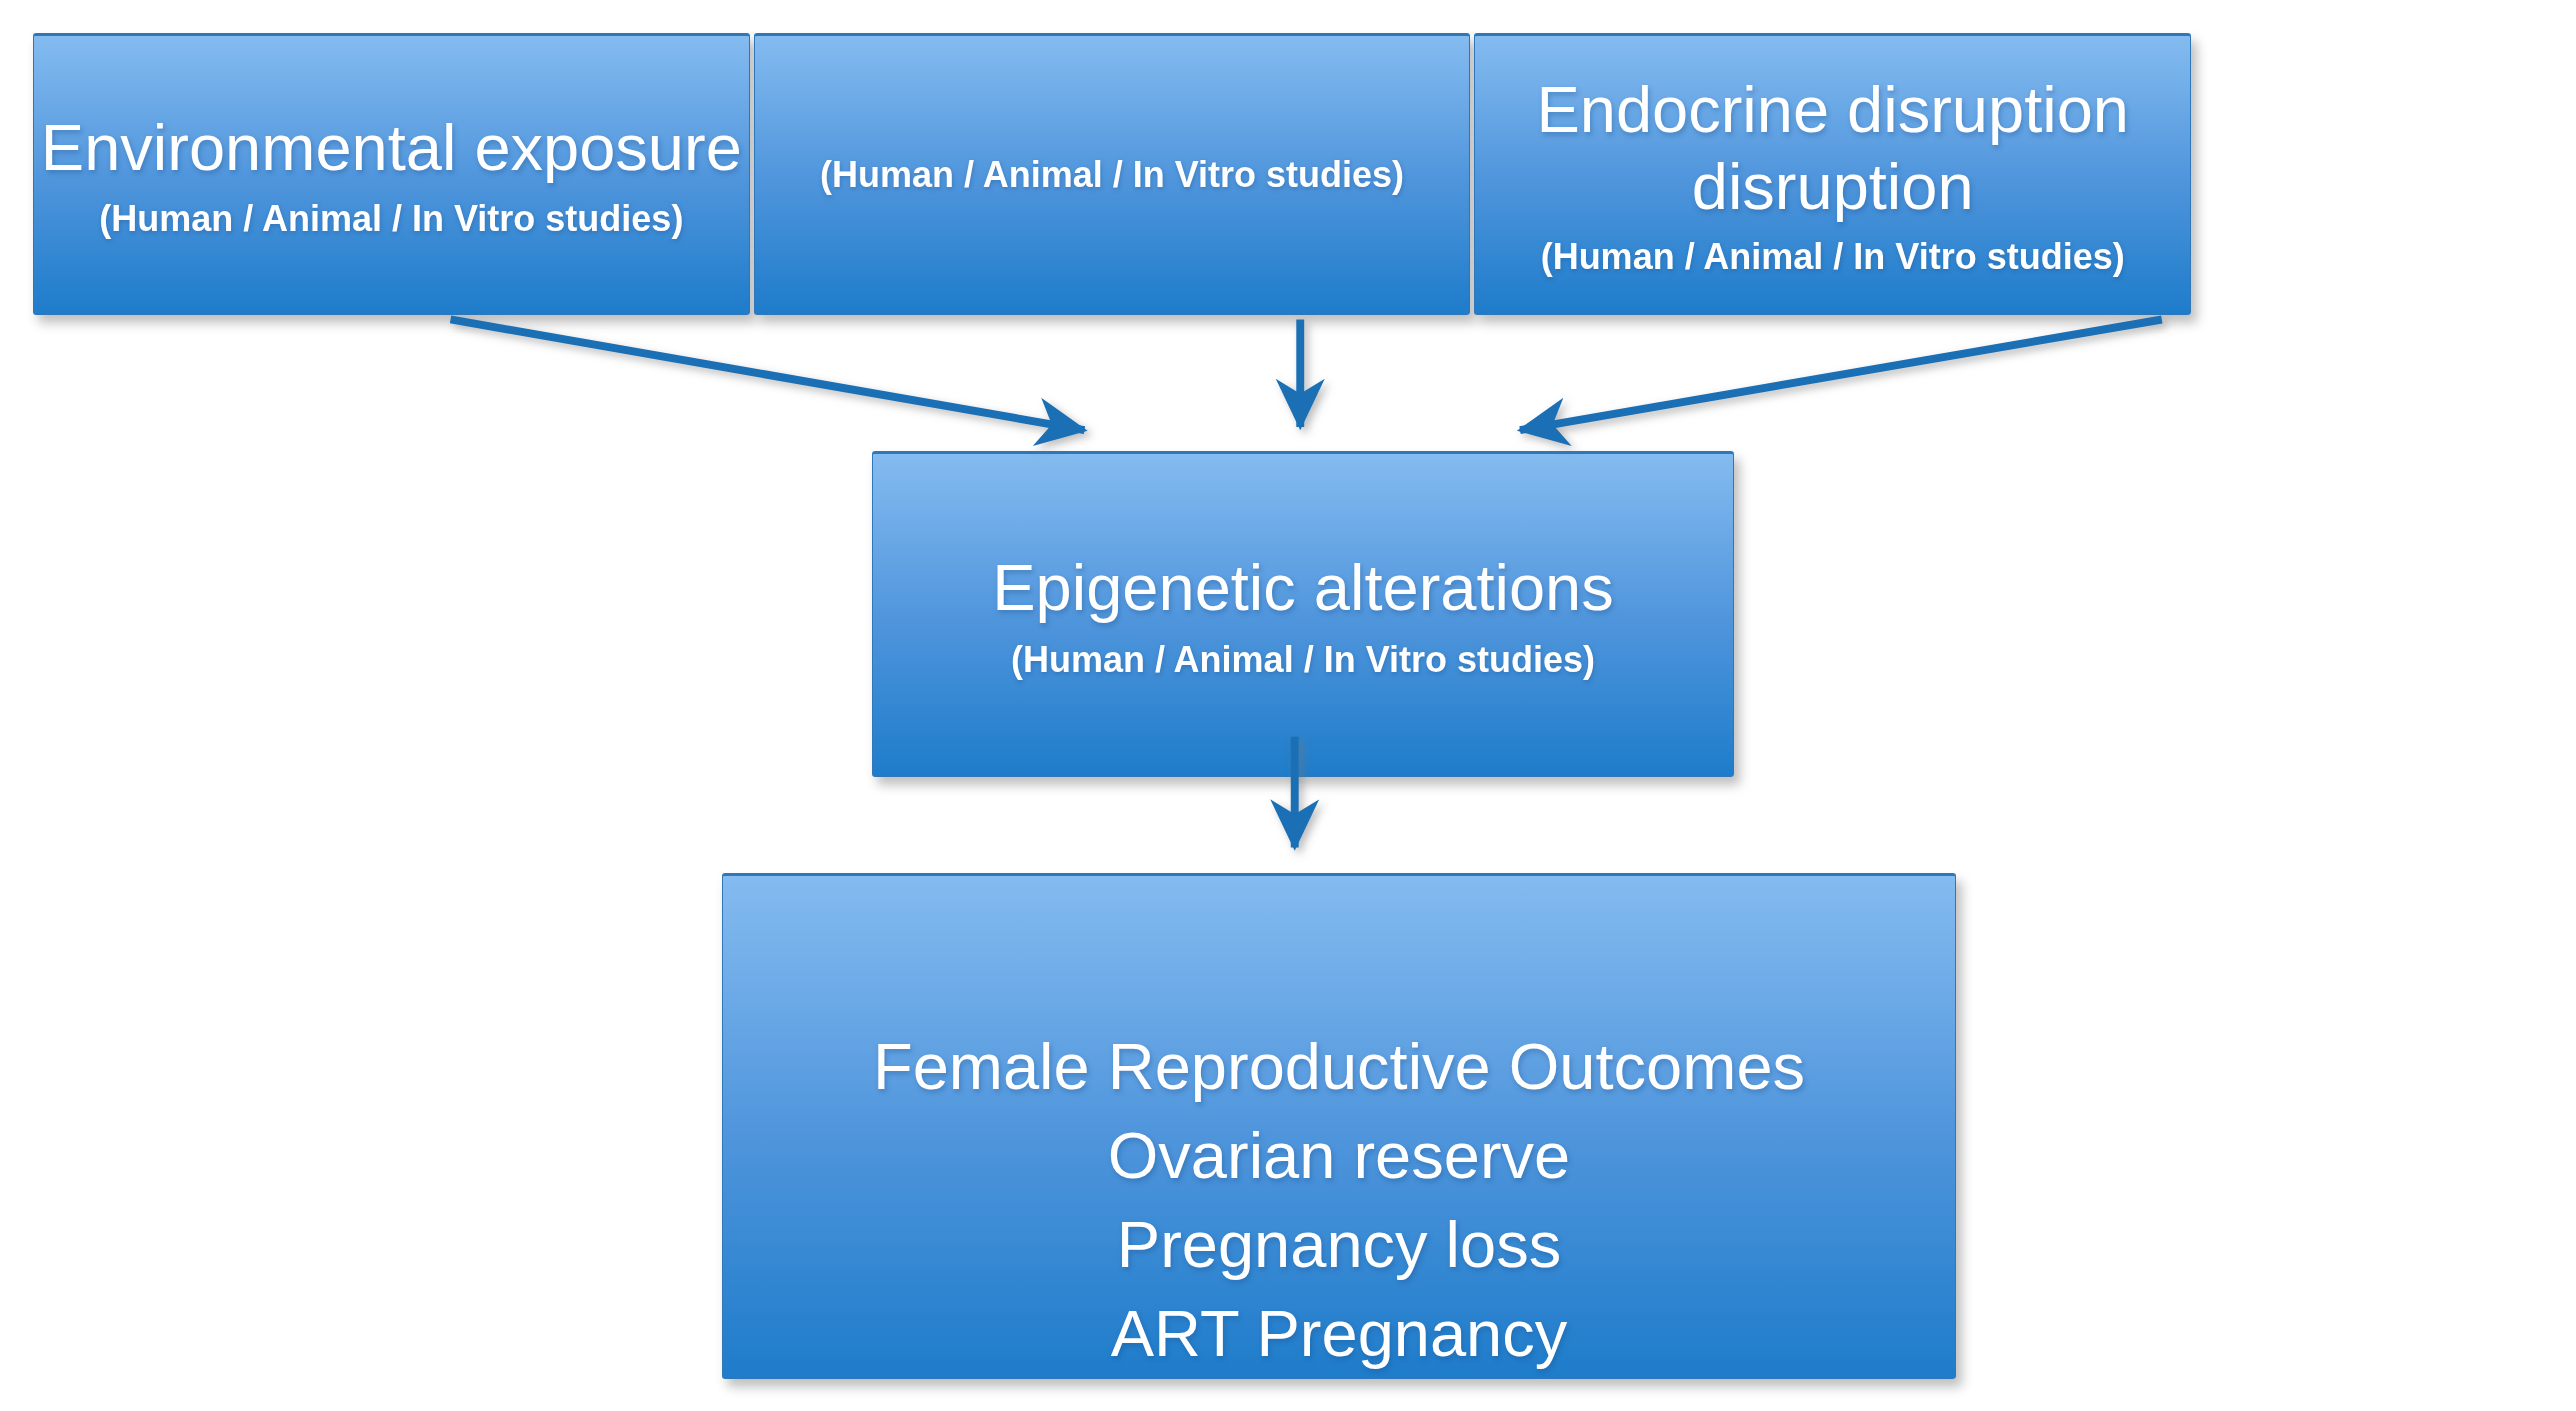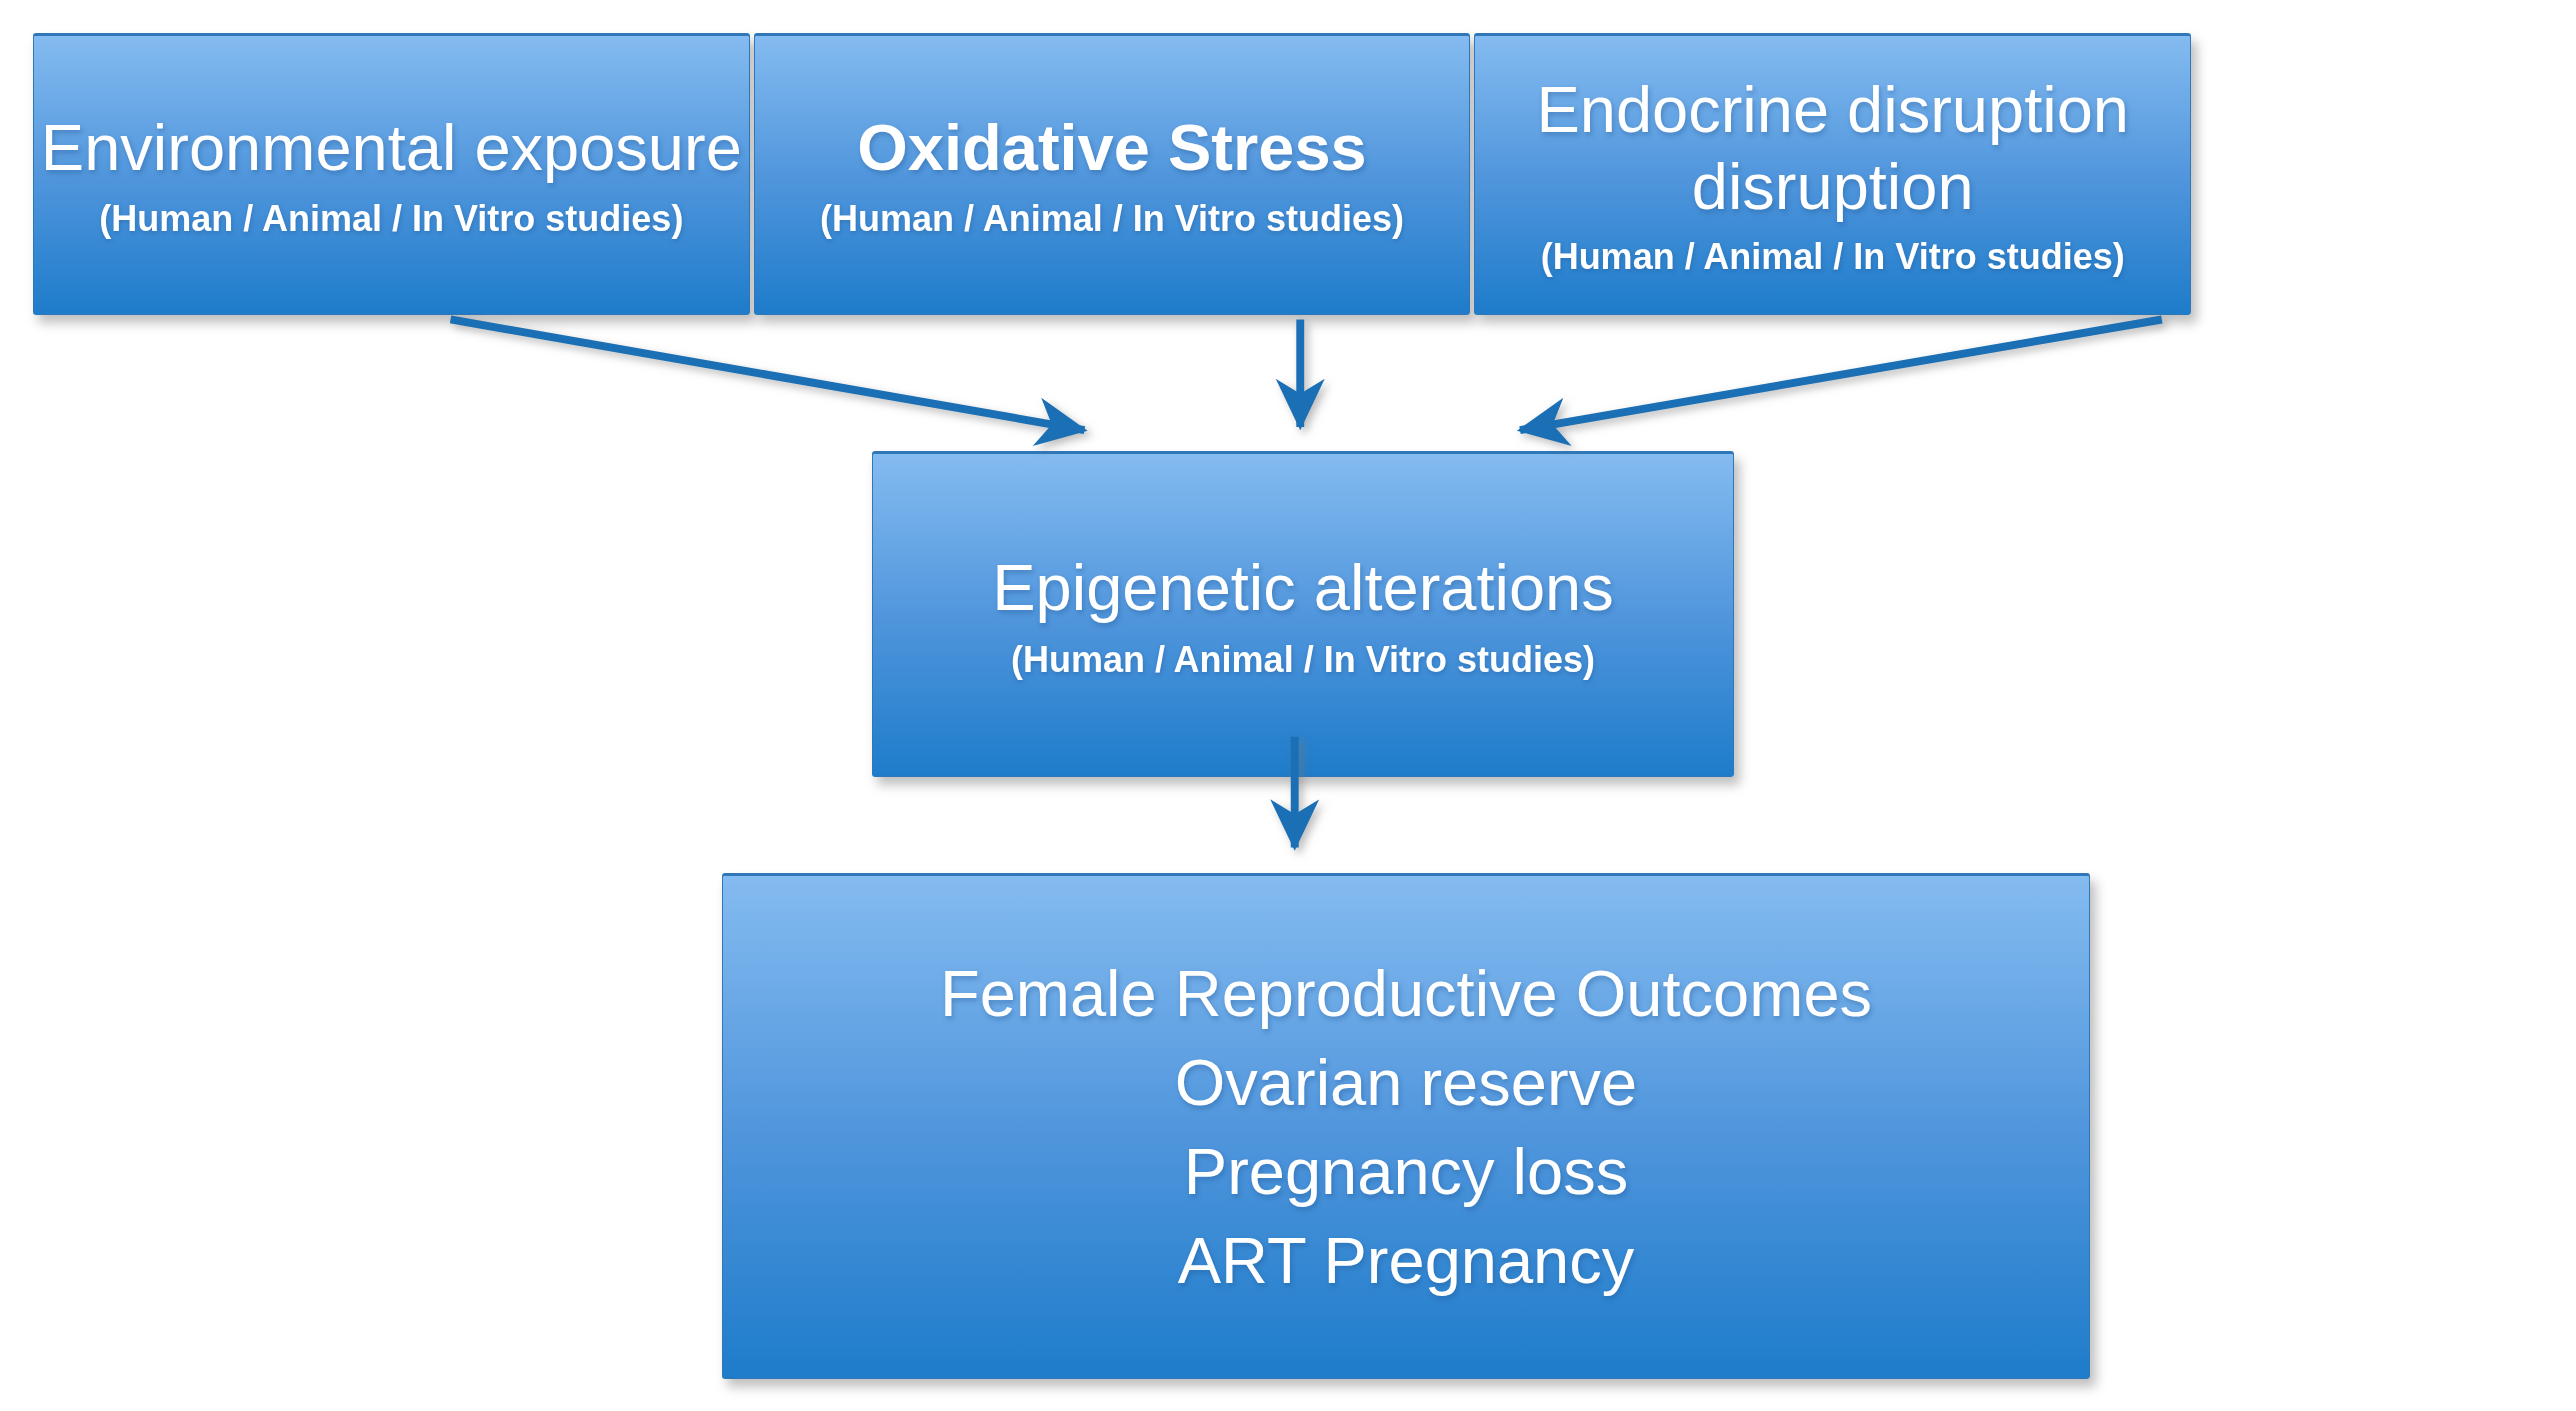--- a/index.html
+++ b/index.html
@@ -42,21 +42,21 @@
     white-space:nowrap;
   }
   .box-title.wrap{white-space:normal;max-width:711px;}
   .box-title.bold{font-weight:700;}
   .box-subtitle{
     font-size:36px;line-height:1.15;font-weight:700;
     text-shadow:0.8px 2.4px 4px rgba(25,75,135,0.35);
     white-space:nowrap;
   }
   .middle-box{left:872px;top:451px;width:862px;height:326px;gap:12.6px;}
-  .bottom-box{left:722px;top:873px;width:1368px;height:506px;}
+  .bottom-box{left:722px;top:873px;width:1234px;height:506px;justify-content:flex-end;}
   .bottom-line{
     font-size:65px;line-height:89px;font-weight:400;
     text-shadow:1.6px 3.2px 5.5px rgba(25,75,135,0.35);
     white-space:nowrap;
   }
   .arrows{
     position:absolute;left:0;top:0;width:2576px;height:1412px;
     pointer-events:none;
     filter:drop-shadow(4px 4.7px 4px rgba(120,120,120,0.5));
   }
@@ -65,21 +65,20 @@
 <body>
 
 <div class="canvas">
 
   <div class="top-row">
     <div class="box">
       <div class="box-title">Environmental exposure</div>
       <div class="box-subtitle">(Human / Animal / In Vitro studies)</div>
     </div>
     <div class="box">
-      <div class="box-title bold">Oxidative Stress</div>
       <div class="box-subtitle">(Human / Animal / In Vitro studies)</div>
     </div>
     <div class="box">
       <div class="box-title wrap">Endocrine disruption disruption</div>
       <div class="box-subtitle">(Human / Animal / In Vitro studies)</div>
     </div>
   </div>
 
   <div class="box middle-box">
     <div class="box-title">Epigenetic alterations</div>

